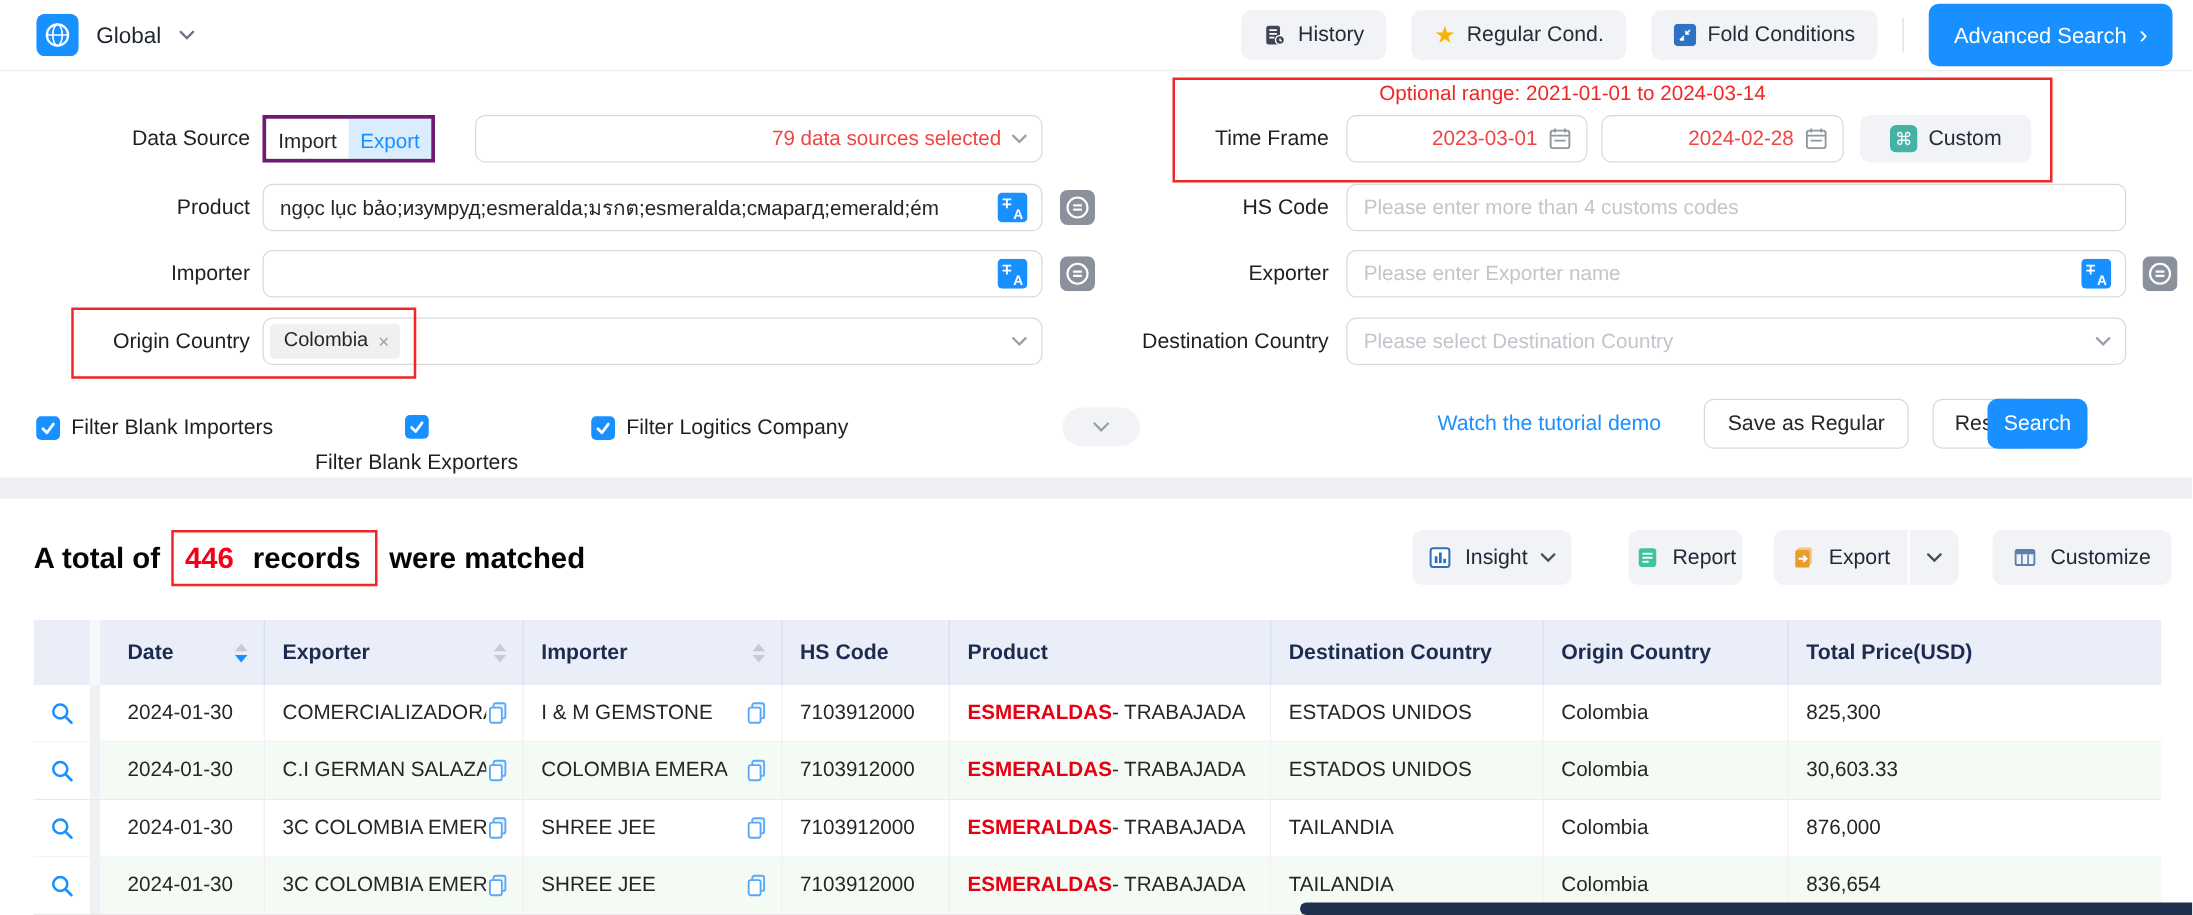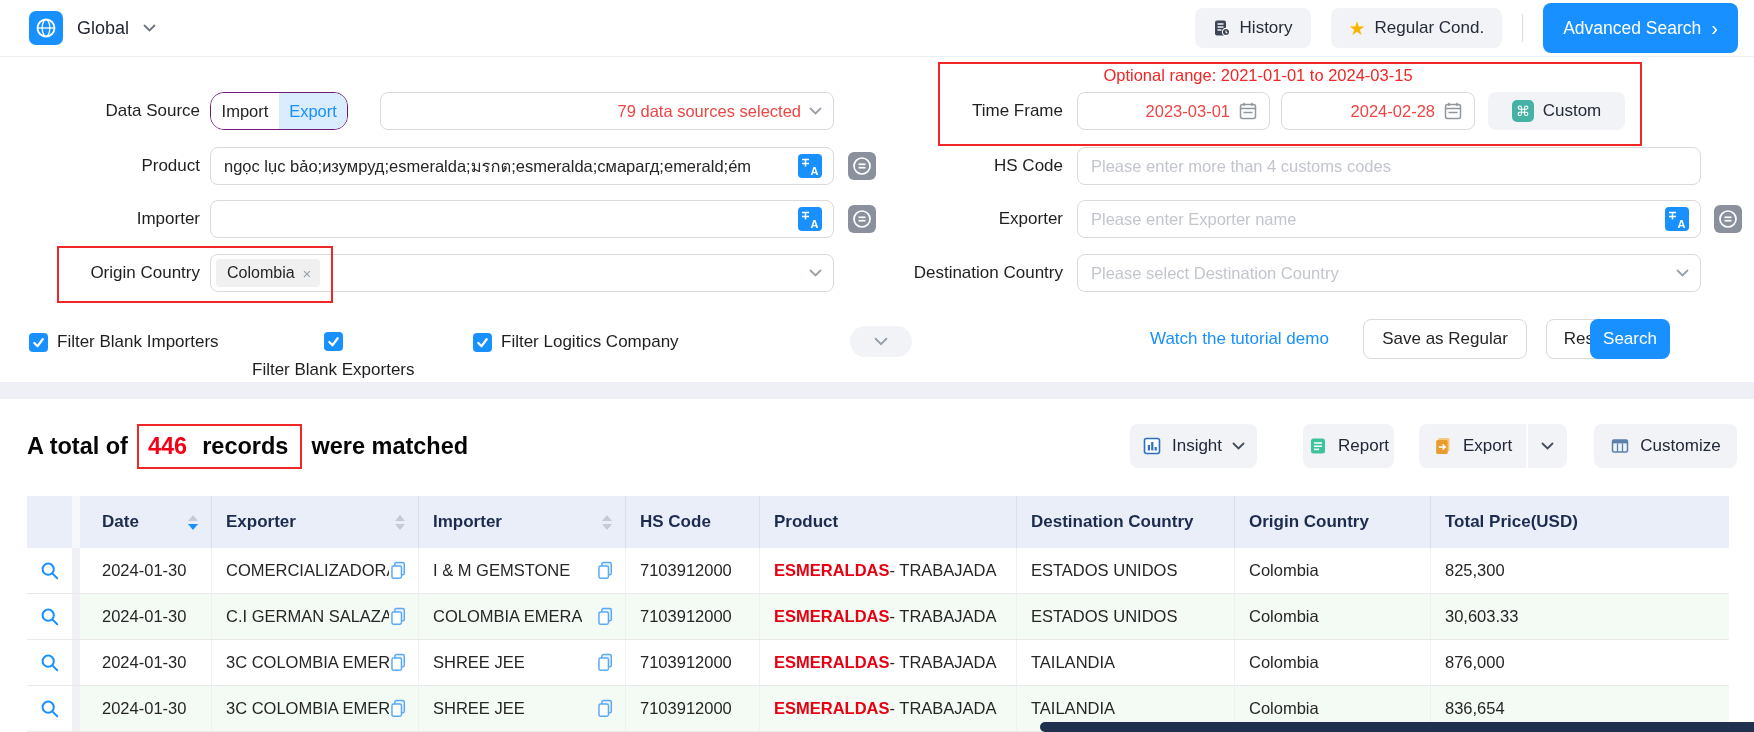--- a/index.html
+++ b/index.html
@@ -21,21 +21,21 @@
 
   
   .label{position:absolute;height:38px;line-height:38px;font-size:17px;color:#1f1f1f;text-align:right;}
   .field{position:absolute;height:38px;border:1px solid #d9d9d9;border-radius:8px;background:#fff;
          display:flex;align-items:center;padding:0 11px 0 13px;box-sizing:border-box;font-size:16.5px;gap:8px;}
   .field input{flex:1;min-width:0;border:none;outline:none;font:inherit;color:#262626;background:transparent;padding:0;}
   .field input::placeholder{color:#c2c6cc;}
   .placeholder{color:#c2c6cc;flex:1;overflow:hidden;white-space:nowrap;}
   .value-text{flex:1;overflow:hidden;white-space:nowrap;color:#ef4444;text-align:right;}
   .push-right{margin-left:auto;flex:none;display:flex;align-items:center;}
-  .seg{position:absolute;display:flex;border:1px solid #701a75;border-radius:14px;overflow:hidden;
+  .seg{position:absolute;display:flex;border:3px solid #701a75;border-radius:0;overflow:hidden;
        height:38px;box-sizing:border-box;background:#e5e5e5;}
   .seg>div{width:68px;text-align:center;line-height:36px;font-size:16.5px;cursor:pointer;}
   .seg .import{color:#262626;background:#fff;}
   .seg .export{color:#1890ff;background:#d9edff;}
   .gray-icon-btn{position:absolute;width:28px;height:28px;cursor:pointer;}
   .red-frame{position:absolute;border:2px solid #f12626;pointer-events:none;z-index:20;}
   .optional{position:absolute;color:#f12626;font-size:16.5px;text-align:center;z-index:21;}
   .tag{background:#f0f0f0;border-radius:4px;padding:5px 9px 5px 11px;font-size:16px;color:#262626;
        display:flex;align-items:center;gap:8px;}
   .tag .x{color:#98a0aa;font-size:15px;cursor:pointer;line-height:1;}
@@ -126,20 +126,28 @@
           <line x1="4.5" y1="11" x2="8.5" y2="11" stroke="#fff" stroke-width="1.4"></line>
           <circle cx="13" cy="13" r="3.6" fill="#3e4656" stroke="#fff" stroke-width="1.1"></circle>
           <polyline points="13,11.6 13,13.2 14.3,13.9" fill="none" stroke="#fff" stroke-width="1.1"></polyline>
         </svg>
         <span>History</span>
       </div>
       <div class="tb-btn">
         <span style="color:#f7b500;font-size:19px;line-height:1;">★</span>
         <span>Regular Cond.</span>
       </div>
+      <div class="tb-btn">
+        <svg width="18" height="18" viewBox="0 0 18 18">
+          <rect width="18" height="18" rx="3.5" fill="#2e72c5"></rect>
+          <path d="M13 5 L9.8 8.2 M9.8 5.6 V8.2 H12.4" stroke="#fff" stroke-width="1.3" fill="none"></path>
+          <path d="M5 13 L8.2 9.8 M5.6 12.4 V9.8 H8.2" stroke="#fff" stroke-width="1.3" fill="none" transform="rotate(180 6.6 11.4)"></path>
+        </svg>
+        <span>Fold Conditions</span>
+      </div>
       <div class="vdiv"></div>
       <div class="adv-btn">
         <span>Advanced Search</span>
         <span class="adv-arrow">›</span>
       </div>
     </div>
   </div>
 
   <div>
 
@@ -151,21 +159,21 @@
     <div class="field" style="left:380px;top:92px;width:454px;">
       <span class="value-text">79 data sources selected</span>
       <span class="push-right">
         <svg width="13" height="8" viewBox="0 0 13 8">
             <polyline points="1.5,1.5 6.5,6.5 11.5,1.5" fill="none" stroke="#98a0aa" stroke-width="1.8" stroke-linecap="round"></polyline>
           </svg>
       </span>
     </div>
 
     <div class="red-frame" style="left:938px;top:62px;width:700px;height:80px;"></div>
-    <div class="optional" style="left:938px;top:66px;width:640px;">Optional range:  2021-01-01 to 2024-03-15</div>
+    <div class="optional" style="left:938px;top:66px;width:640px;">Optional range:  2021-01-01 to 2024-03-14</div>
     <div class="label" style="left:843px;top:92px;width:220px;">Time Frame</div>
     <div class="field" style="left:1077px;top:92px;width:193px;">
       <span class="value-text">2023-03-01</span>
       <span class="push-right">
         <svg width="20" height="20" viewBox="0 0 20 20" fill="none" stroke="#8f969e" stroke-width="1.5">
           <rect x="2.5" y="3.5" width="15" height="14" rx="2"></rect>
             <line x1="2.5" y1="7.5" x2="17.5" y2="7.5"></line>
           <line x1="6" y1="1.8" x2="6" y2="5"></line>
             <line x1="14" y1="1.8" x2="14" y2="5"></line>
             <line x1="5.5" y1="11.5" x2="14.5" y2="11.5"></line>

